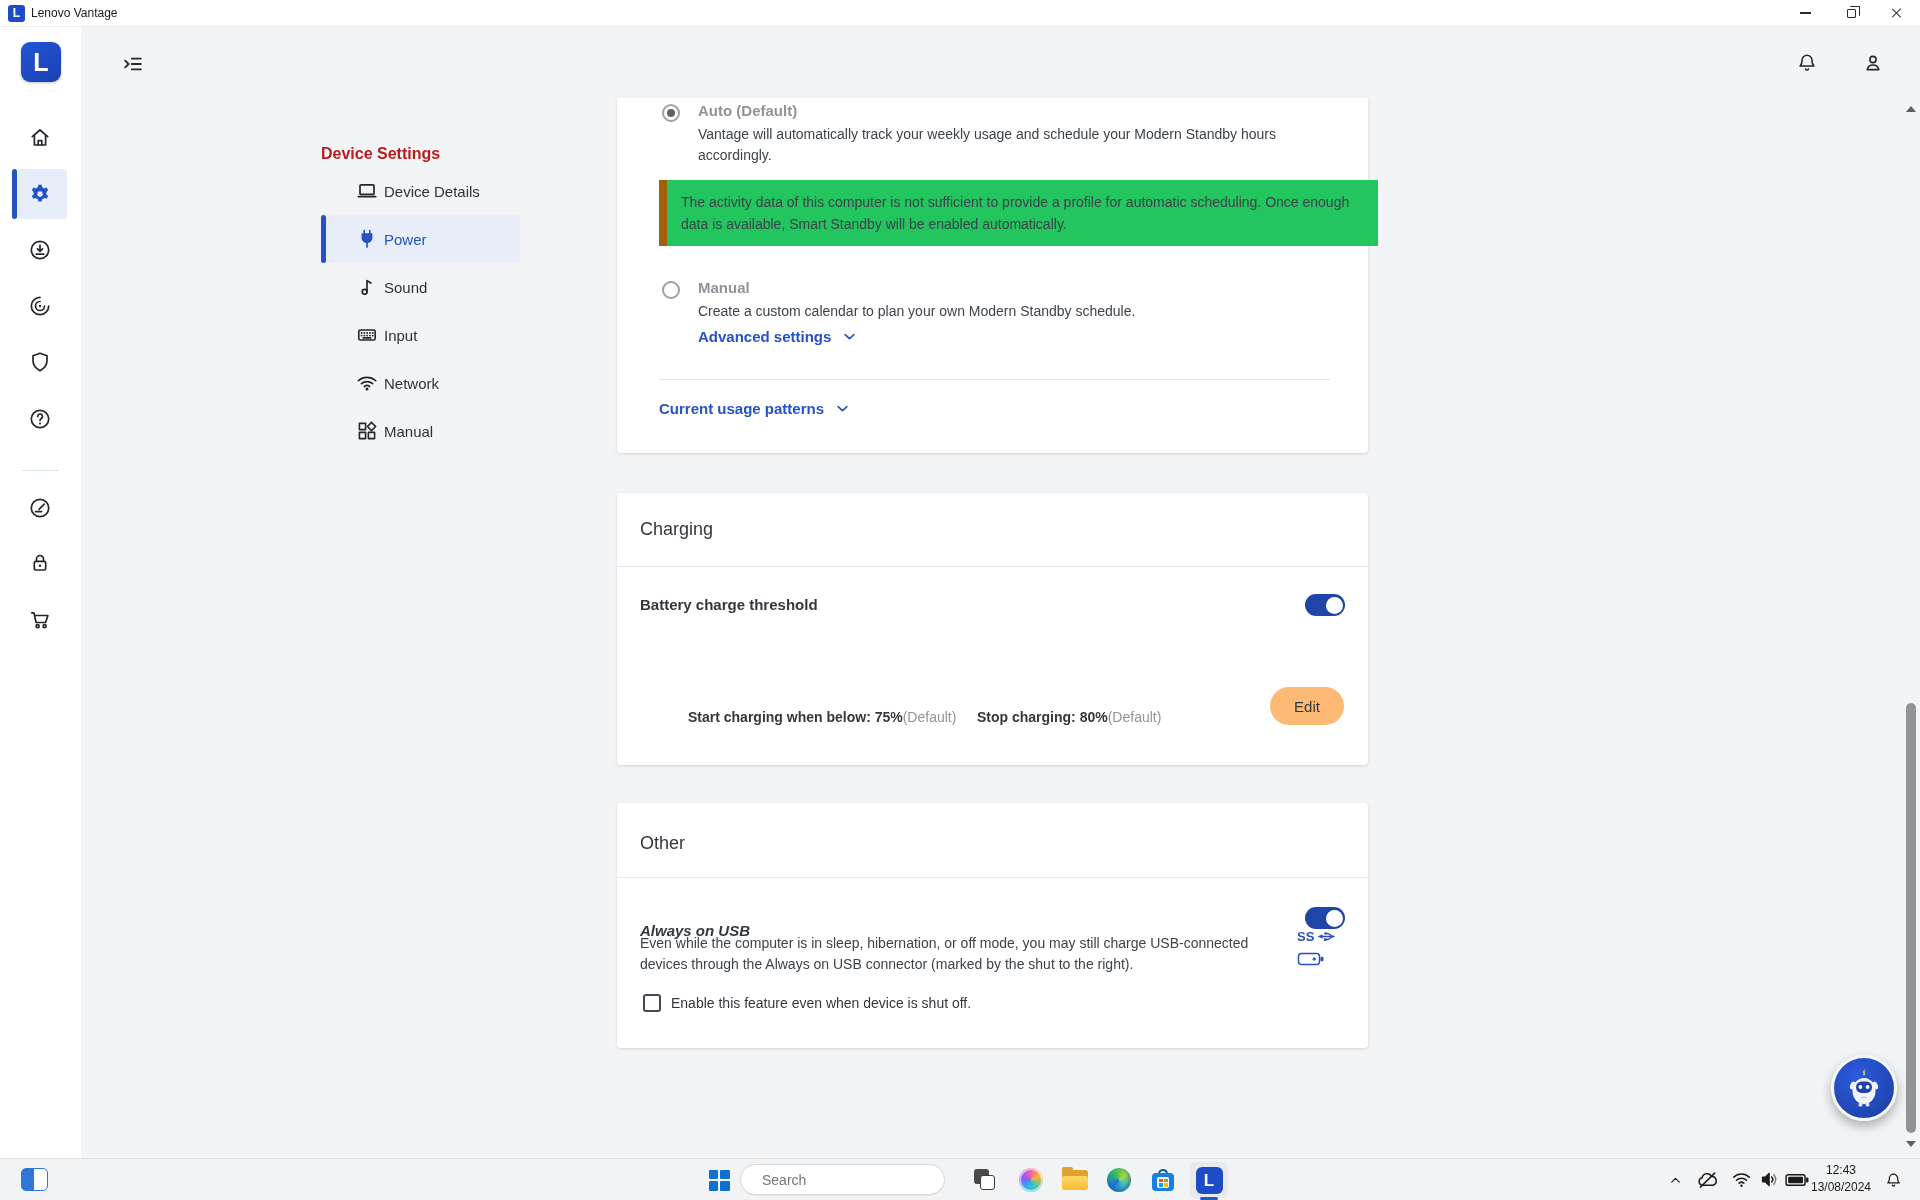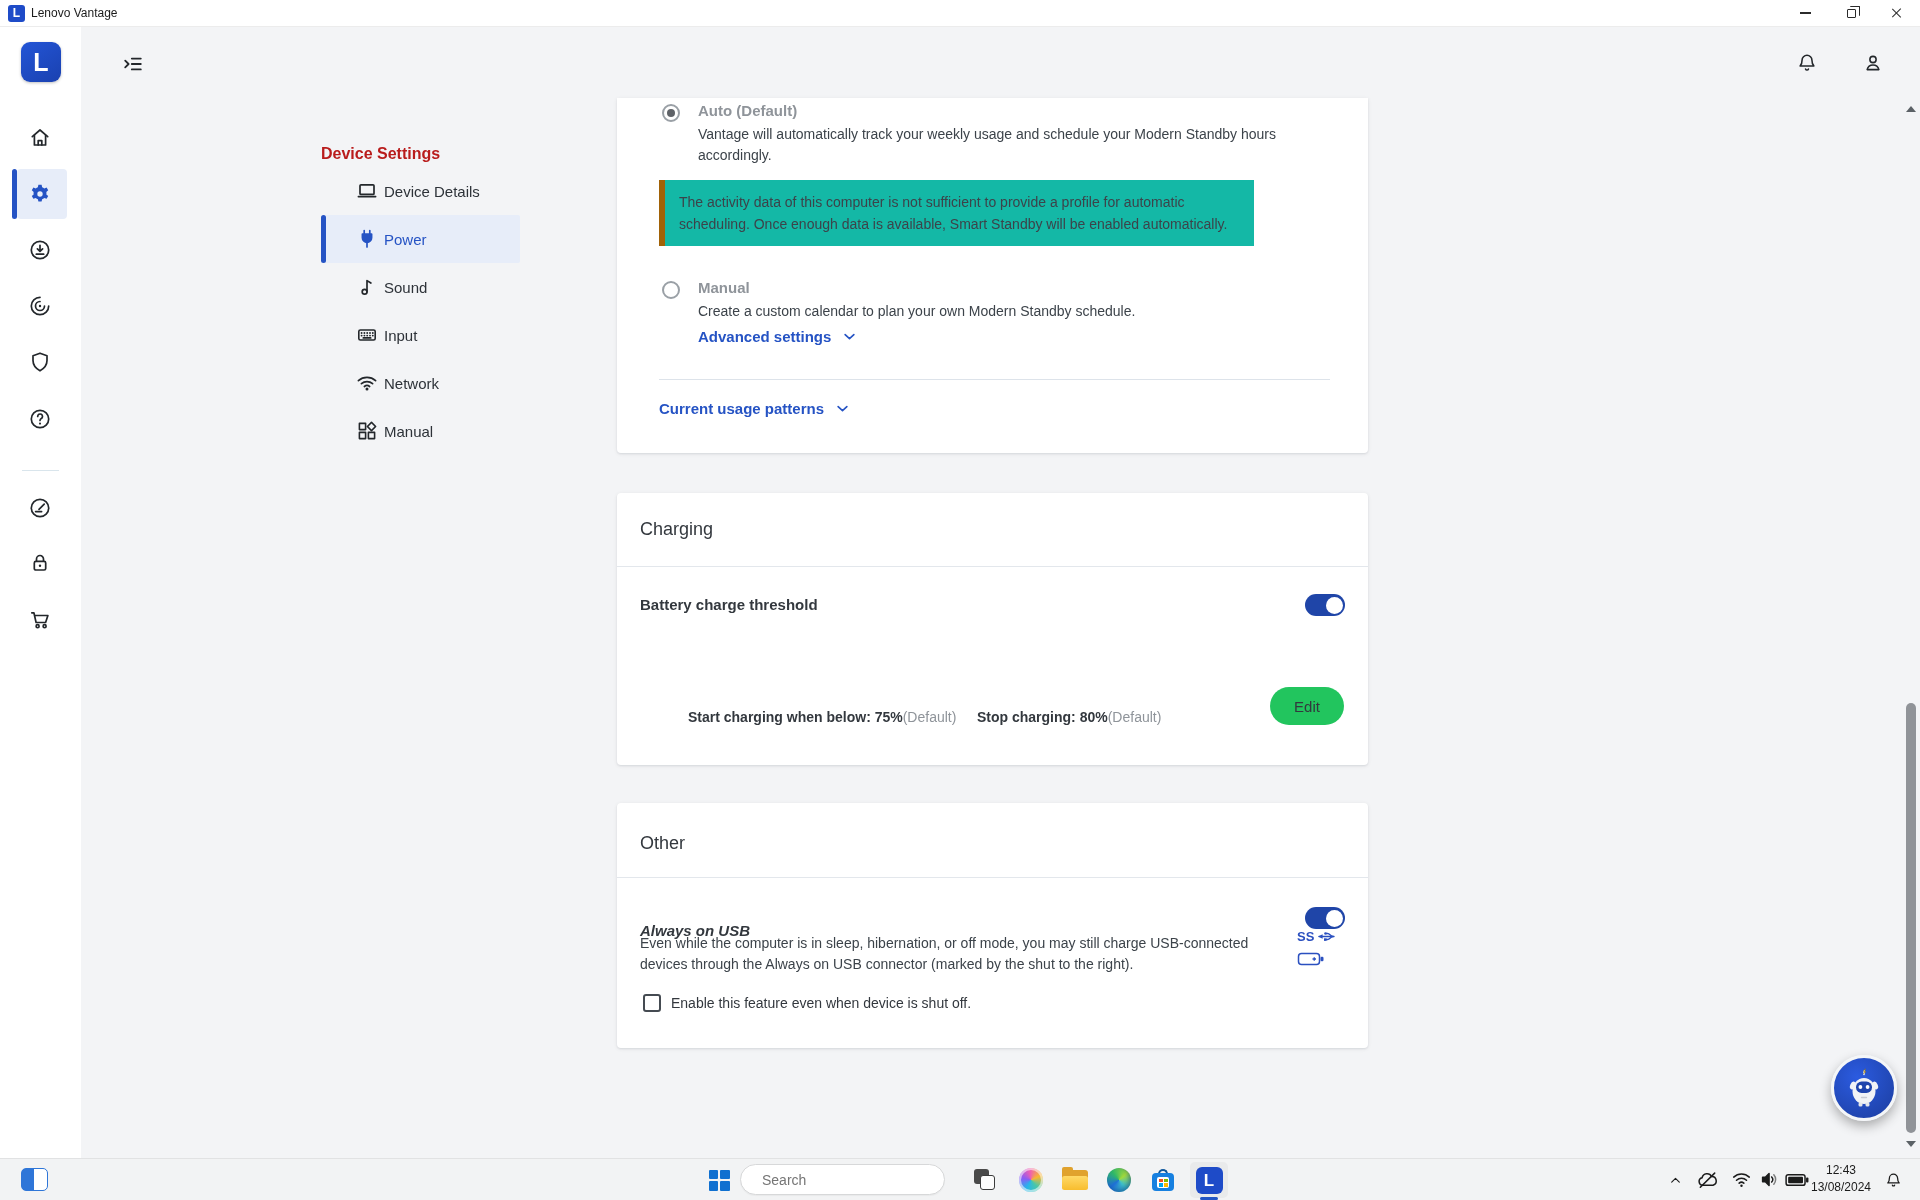--- a/index.html
+++ b/index.html
@@ -48,32 +48,32 @@
   .card.cut-top { border-top-left-radius:0; border-top-right-radius:0; }
   .section-h { position:absolute; left:23px; font-size:18px; color:#33383e; }
   .card-divider { position:absolute; left:0; width:751px; height:1px; background:#e3e7ec; }
   .inset-divider { position:absolute; left:42px; width:671px; height:1px; background:#dde3ea; }
 
   .radio { position:absolute; width:18px; height:18px; border-radius:50%; border:2px solid #9aa0a6; background:#fff; }
   .radio.checked::after { content:""; position:absolute; left:3px; top:3px; width:8px; height:8px; border-radius:50%; background:#5f6368; }
   .r-label { position:absolute; font-size:15px; font-weight:700; color:#8f949a; }
   .r-desc { position:absolute; font-size:14px; line-height:21px; color:#3c434a; }
 
-  .warnbox { position:absolute; left:42px; width:595px; height:66px; background:#14b8a6; border-left:6px solid #a16207; padding:11px 10px 11px 14px; font-size:14px; line-height:22px; color:#3c434a; }
+  .warnbox { position:absolute; left:42px; width:719px; height:66px; background:#22c55e; border-left:8px solid #a16207; padding:11px 10px 11px 14px; font-size:14px; line-height:22px; color:#3c434a; }
 
   .blue-link { position:absolute; display:flex; align-items:center; gap:11px; font-size:15px; font-weight:700; color:#2553c4; cursor:pointer; }
   .blue-link svg { width:15px; height:15px; }
 
   .bold-label { position:absolute; font-size:15px; font-weight:700; color:#33383e; }
   .body-desc { position:absolute; font-size:14px; line-height:21px; color:#3c434a; }
 
   .toggle { position:absolute; width:40px; height:22px; border-radius:11px; background:#1f45a8; cursor:pointer; }
   .toggle::after { content:""; position:absolute; right:2.5px; top:2.5px; width:17px; height:17px; border-radius:50%; background:#fff; }
 
-  .pill-btn { position:absolute; width:74px; height:38px; border-radius:19px; background:#22c55e; border:none; font-family:inherit; font-size:15px; color:#33383e; cursor:pointer; }
+  .pill-btn { position:absolute; width:74px; height:38px; border-radius:19px; background:#fdba74; border:none; font-family:inherit; font-size:15px; color:#33383e; cursor:pointer; }
 
   .thresh { position:absolute; font-size:14px; }
   .thresh b { font-weight:700; color:#33383e; }
   .thresh span { color:#8f949a; }
 
   .checkbox { position:absolute; width:18px; height:18px; border:2px solid #454b52; border-radius:3px; background:#fff; cursor:pointer; }
   .cb-label { position:absolute; font-size:14px; color:#33383e; }
 
   .usb-icon { position:absolute; color:#2b50c0; }
   .usb-ss { font-size:13px; font-weight:bold; letter-spacing:0; display:inline-block; vertical-align:top; }

